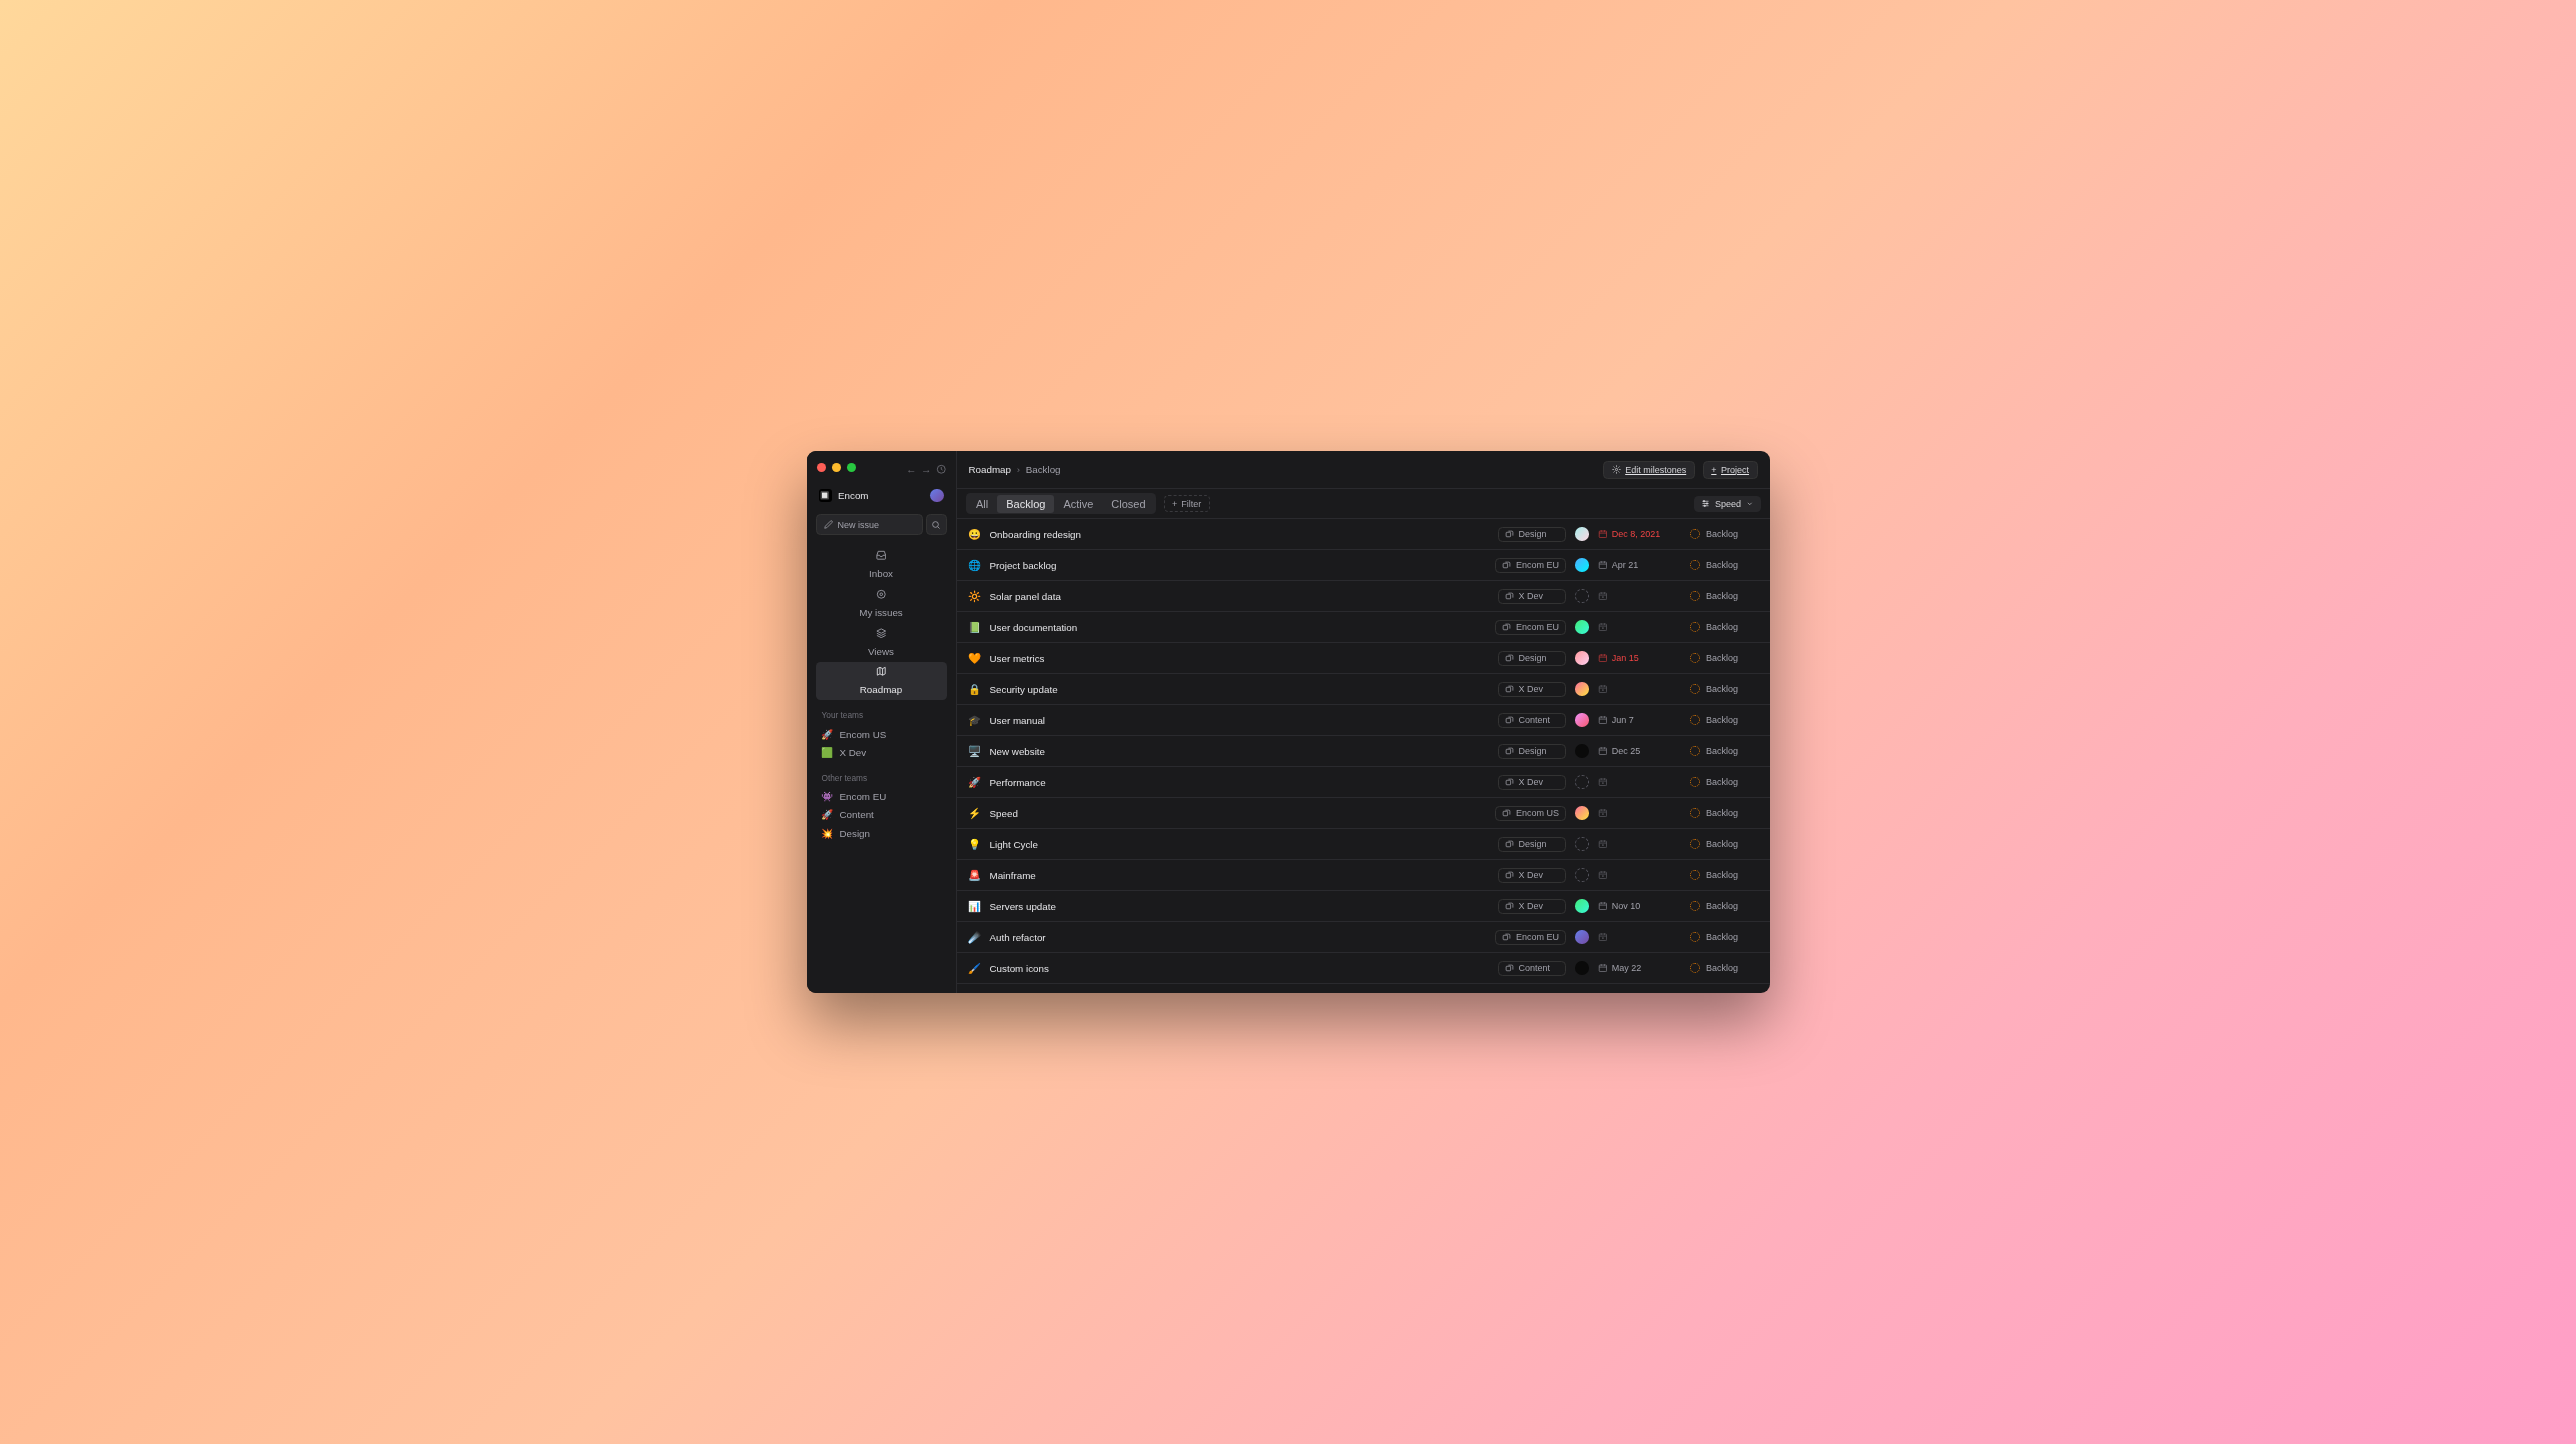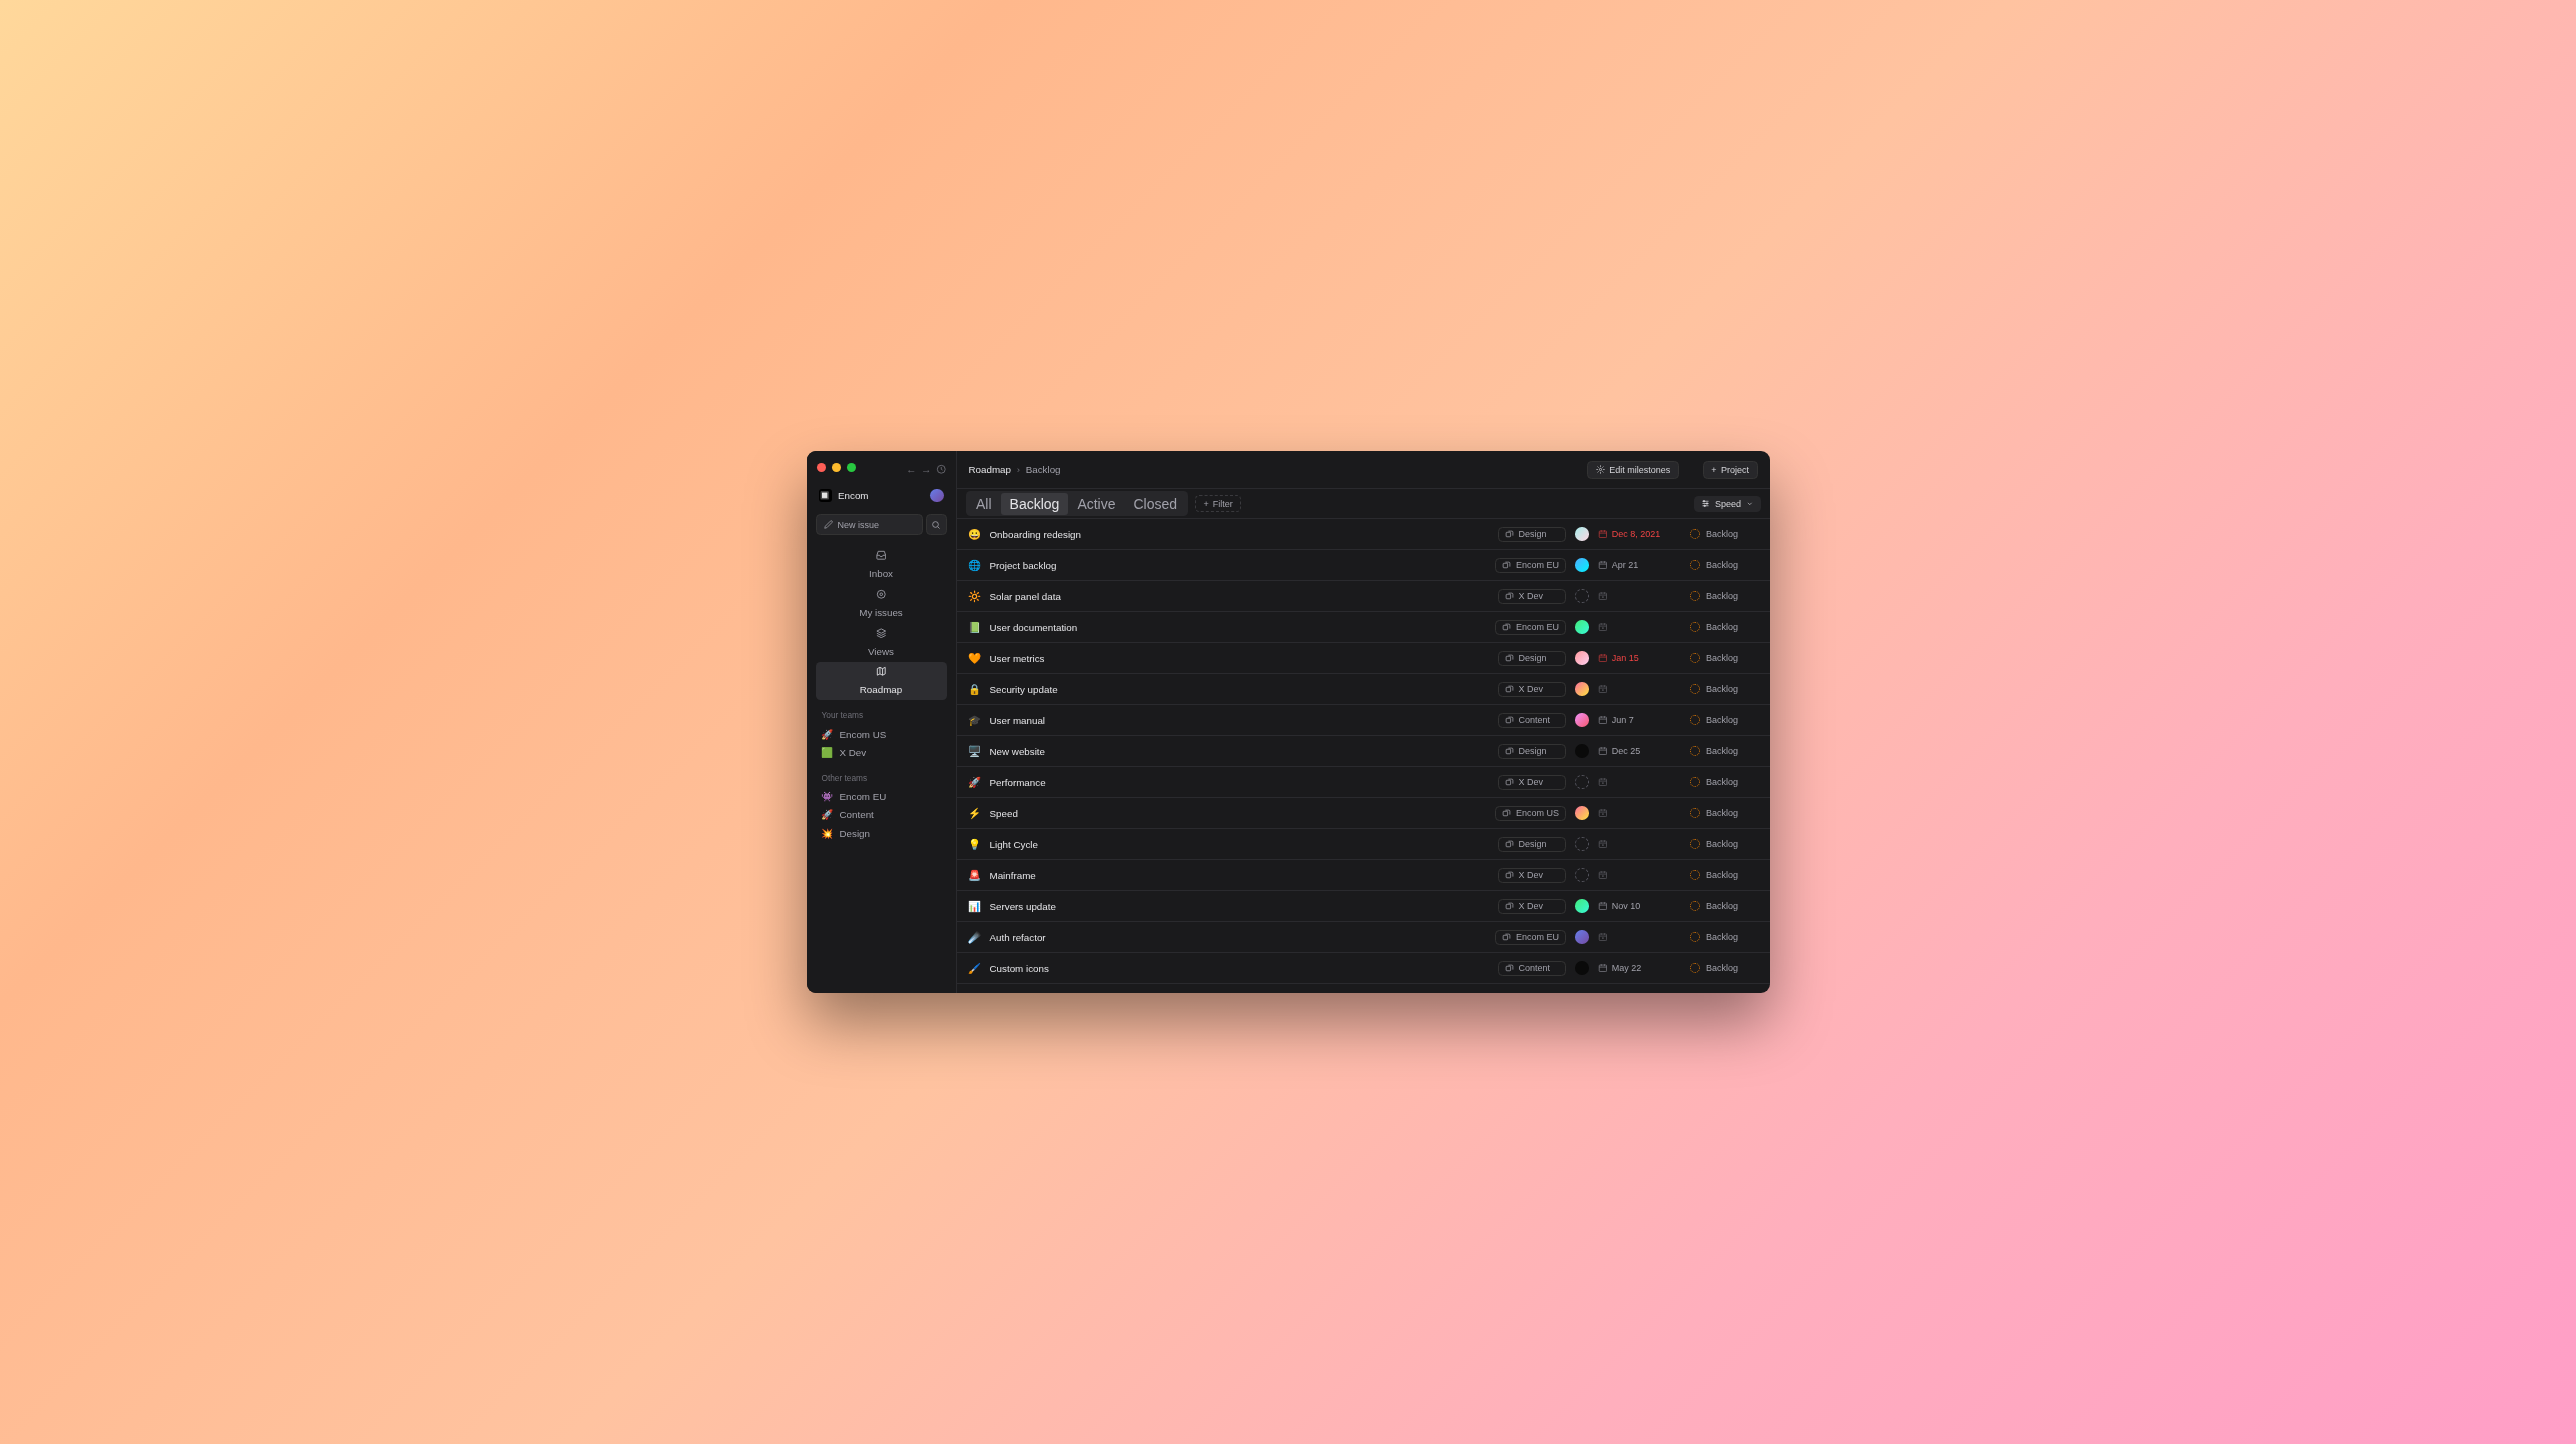--- a/index.html
+++ b/index.html
@@ -127,21 +127,21 @@
   height: 38px;
   display: flex;
   align-items: center;
   padding: 0 12px;
   border-bottom: 0.8px solid #2a2a2e;
   gap: 6px;
 }
 .breadcrumb { color: #e4e4e7; font-size: 9.8px; }
 .breadcrumb .sep { color: #6e6e76; margin: 0 3px; }
 .breadcrumb .current { color: #a1a1aa; }
-.topbar-actions { margin-left: auto; display: flex; gap: 24px; }
+.topbar-actions { margin-left: auto; display: flex; gap: 8px; text-decoration: underline; }
 .action-btn {
   background: #27272a;
   border: 0.8px solid #333;
   border-radius: 4.5px;
   padding: 3px 7.5px;
   display: flex;
   align-items: center;
   gap: 4.5px;
   color: #d4d4d8;
   cursor: pointer;
@@ -157,21 +157,21 @@
 }
 .tab-group {
   display: flex;
   background: #27272a;
   border-radius: 4.5px;
   padding: 1.5px;
 }
 .tab {
   padding: 3px 9px;
   border-radius: 3px;
-  font-size: 14px;
+  font-size: 11px;
   color: #a1a1aa;
   cursor: pointer;
 }
 .tab.active { background: #3a3a3e; color: #e4e4e7; }
 .filter-btn {
   border: 0.8px dashed #3a3a3e;
   border-radius: 4.5px;
   padding: 2.3px 7.5px;
   display: flex;
   align-items: center;

